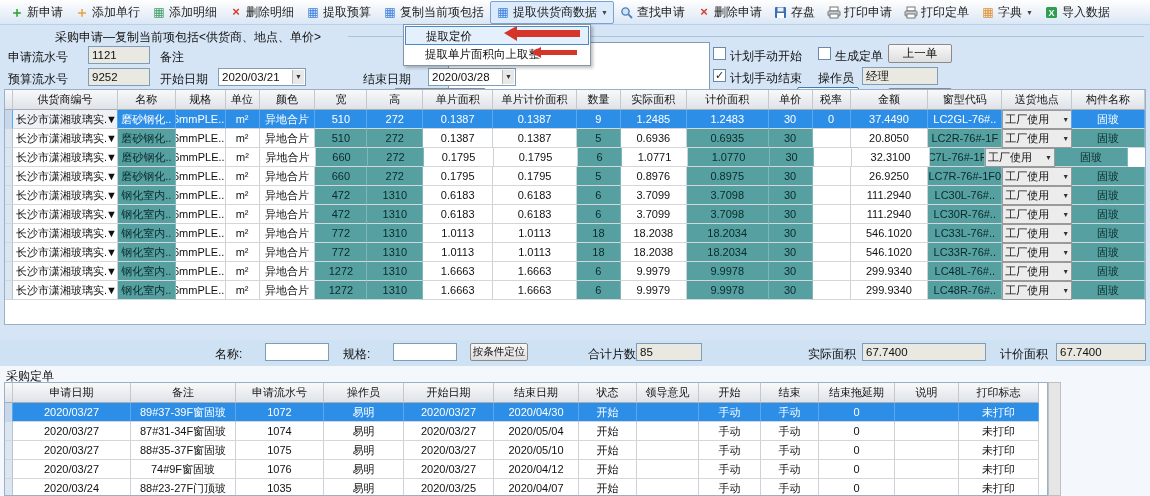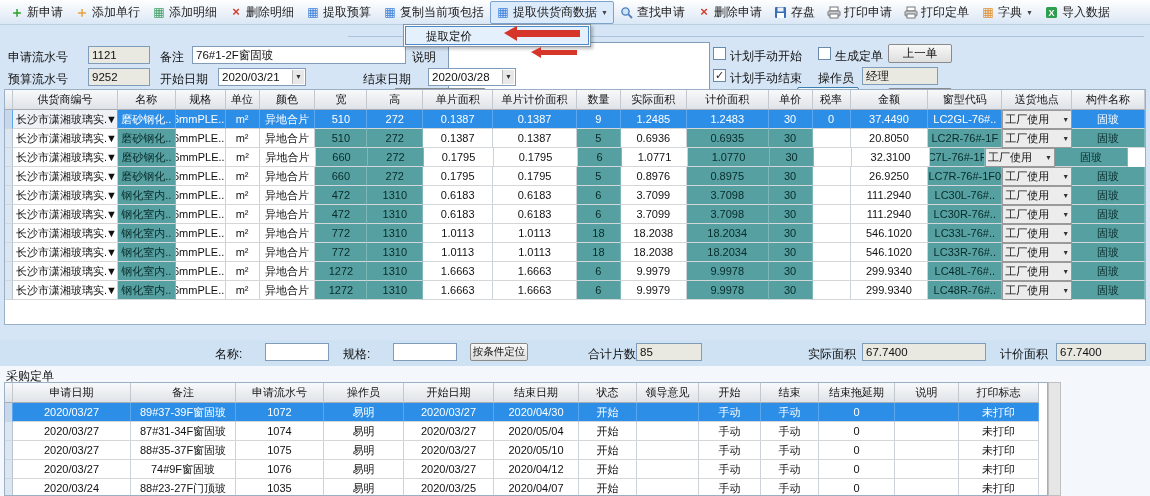--- a/index.html
+++ b/index.html
@@ -195,25 +195,25 @@
             <rect x="1" y="1" width="11" height="11" rx="1.5" fill="#2e9e4f"></rect>
             <text x="6.5" y="10" font-size="9" fill="#fff" text-anchor="middle" font-family="sans-serif" font-weight="bold">X</text>
           </svg>
         </span>
         <span>导入数据</span>
       </div>
     </div>
 
   <div class="form-panel">
     <div class="grp-line" style="left:348px; right:6px;"></div>
+    <div class="lbl cap" style="left:55px; top:4px;">采购申请—复制当前项包括&lt;供货商、地点、单价&gt;</div>
 
     <div class="lbl" style="left:8px; top:24px;">申请流水号</div>
     <div class="tb ro" style="left:88px; top:21px; width:62px;">1121</div>
     <div class="lbl" style="left:160px; top:24px;">备注</div>
-    <div class="tb" style="left:192px; top:21px; width:214px;">76#1-2F窗固玻</div>
     <div class="lbl" style="left:412px; top:24px;">说明</div>
     <textarea class="memo" style="left: 448px; top: 17px; width: 262px; height: 54px;" placeholder=""></textarea>
 
     <div class="lbl" style="left:8px; top:46px;">预算流水号</div>
     <div class="tb ro" style="left:88px; top:43px; width:62px;">9252</div>
     <div class="lbl" style="left:160px; top:46px;">开始日期</div>
     <div class="tb combo" style="left:218px; top:43px; width:88px;">
         <span>2020/03/21</span>
         <span class="dd2">▼</span>
       </div>
@@ -667,20 +667,21 @@
           <div class="gc" style="width: 76px;">0</div>
           <div class="gc" style="width: 64px;"></div>
           <div class="gc" style="width: 80px;">未打印</div>
         </div>
       </div>
   </div>
   <div class="orders-scrollbar"></div>
 
   <div class="menu" id="dropdown-menu">
       <div class="menu-item hl">提取定价</div>
+      <div class="menu-item">提取单片面积向上取整</div>
     </div>
 
   <div class="red-arrow arrow1">
       <div class="ra-head"></div>
       <div class="ra-tail"></div>
     </div>
   <div class="red-arrow arrow2">
       <div class="ra-head"></div>
       <div class="ra-tail"></div>
     </div>

